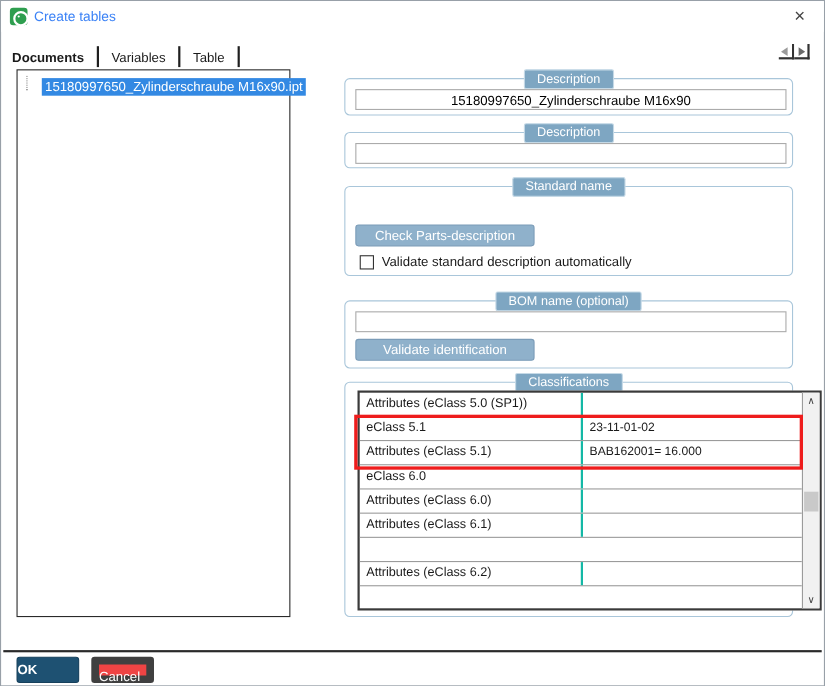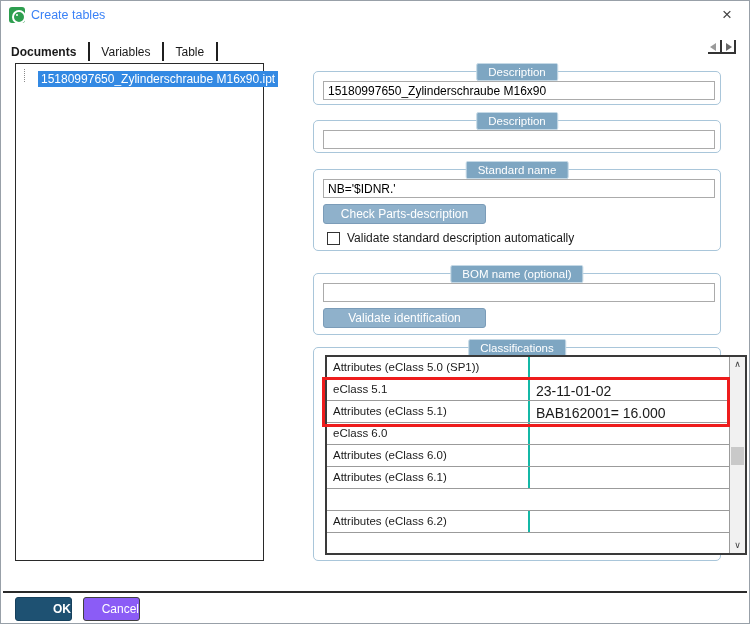--- a/index.html
+++ b/index.html
@@ -35,53 +35,53 @@
 
   
   .group { position:absolute; left:272px; width:408px; border:1px solid #a9c6da; border-radius:5px; background:#fff;margin-left:40px; }
   .group-label { position:absolute; top:-9px; left:50%; transform:translateX(-50%); background:#7ea6c2; color:#fff; border:1px solid #c5d9e6; border-radius:2px; padding:0 11px; line-height:16px; font-size:11.5px; white-space:nowrap; }
   .g1 { top:70px; height:34px; }
   .g2 { top:119px; height:33px; }
   .g3 { top:168px; height:82px; }
   .g4 { top:272px; height:62px; }
   .g5 { top:346px; height:214px;padding-left:36px; }
 
-  .txt-input { position:absolute; left:9px; right:5px; height:19px; border:1px solid #ababab; background:#fff; font-family:"Liberation Sans",sans-serif; font-size:12px; padding:0 4px; color:#000; }
+  .txt-input { position:absolute; left:9px; right:5px; height:19px; border:1px solid #ababab; background:#fff; font-family:"Liberation Sans",sans-serif; font-size:12px; padding:0 4px; color:#000;text-align:center; }
   .g1 .txt-input { top:9px; }
   .g2 .txt-input { top:9px; }
   .g3 .txt-input { top:9px; }
   .g4 .txt-input { top:9px; }
 
   .grp-btn { position:absolute; left:9px; width:163px; height:20px; background:#8fb1cb; border:1px solid #7b9cb8; border-radius:3px; color:#fff; font-family:"Liberation Sans",sans-serif; font-size:12px; text-align:center; line-height:18px; cursor:pointer; }
   .g3 .grp-btn { top:34px; }
   .g4 .grp-btn { top:34px; }
 
   .chk-row { position:absolute; left:13px; top:61px; display:flex; align-items:flex-end; }
   .chk-box { width:13px; height:13px; border:1px solid #333; background:#fff; margin-right:7px; cursor:pointer; }
 
   
   .cls-table { position:absolute; left:11px; top:7px; width:422px; height:200px; border:2px solid #3a3a3a; background:#fff; }
   .cls-rows { position:absolute; left:0; top:0; right:16px; bottom:0; overflow:hidden; }
   .cls-row { display:flex; height:22px; border-bottom:1px solid #9b9b9b; }
   .cls-row .c1 { width:203px; border-right:2px solid #14b8a6; padding:4px 0 0 6px; font-size:11.5px; overflow:hidden; white-space:nowrap; }
-  .cls-row .c2 { flex:1; padding:4px 0 0 6px; font-size:14px; overflow:hidden; white-space:nowrap; }
+  .cls-row .c2 { flex:1; padding:4px 0 0 6px; font-size:11px; overflow:hidden; white-space:nowrap; }
 
   .cls-scrollbar { position:absolute; top:0; right:0; bottom:0; width:16px; background:#f1f1f1; border-left:1px solid #9b9b9b; }
   .sb-arrow { position:absolute; left:0; right:0; height:15px; text-align:center; font-size:9px; line-height:15px; color:#404040; cursor:pointer; }
   .sb-arrow.up { top:0; }
   .sb-arrow.down { bottom:0; }
   .sb-thumb { position:absolute; left:1px; right:1px; top:90px; height:18px; background:#c9c9c9; cursor:grab; }
 
   .red-box { position:absolute; left:-5px; width:408px; border:3px solid #ee1c1c; pointer-events:none; }
 
   
   .footer-sep { position:absolute; left:2px; right:2px; top:590px; height:2px; background:#2a2a2a; }
-  .btn { position:absolute; top:596px; height:24px; width:57px; border-radius:3px; color:#fff; font-family:"Liberation Sans",sans-serif; font-size:12px; text-align:right; line-height:22px; cursor:pointer; }
+  .btn { position:absolute; top:596px; height:24px; width:57px; border-radius:3px; color:#fff; font-family:"Liberation Sans",sans-serif; font-size:12px; text-align:left; line-height:22px; cursor:pointer; }
   .btn-ok { left:14px; background:#1e5172; border:1px solid #16405c; font-weight:bold; }
-  .btn-cancel { left:82px; background:#8b5cf6; border:1px solid #404040; }
+  .btn-cancel { left:82px; background:#ef4444; border:7px solid #404040; }
 </style>
 </head>
 <body>
 
 <div class="dialog">
 
   <div class="titlebar">
     <span class="app-icon"></span>
     <span class="window-title">Create tables</span>
     <span class="close-btn">×</span>
@@ -117,21 +117,20 @@
     <input class="txt-input" value="15180997650_Zylinderschraube M16x90" style="">
   </div>
 
   <div class="group g2">
     <span class="group-label">Description</span>
     <input class="txt-input" value="" style="">
   </div>
 
   <div class="group g3">
     <span class="group-label">Standard name</span>
-    <input class="txt-input" value="NB='$IDNR.'" style="">
     <div class="grp-btn">Check Parts-description</div>
     <div class="chk-row">
       <span class="chk-box"></span>
       <span>Validate standard description automatically</span>
     </div>
   </div>
 
   <div class="group g4">
     <span class="group-label">BOM name (optional)</span>
     <input class="txt-input" value="" style="">

